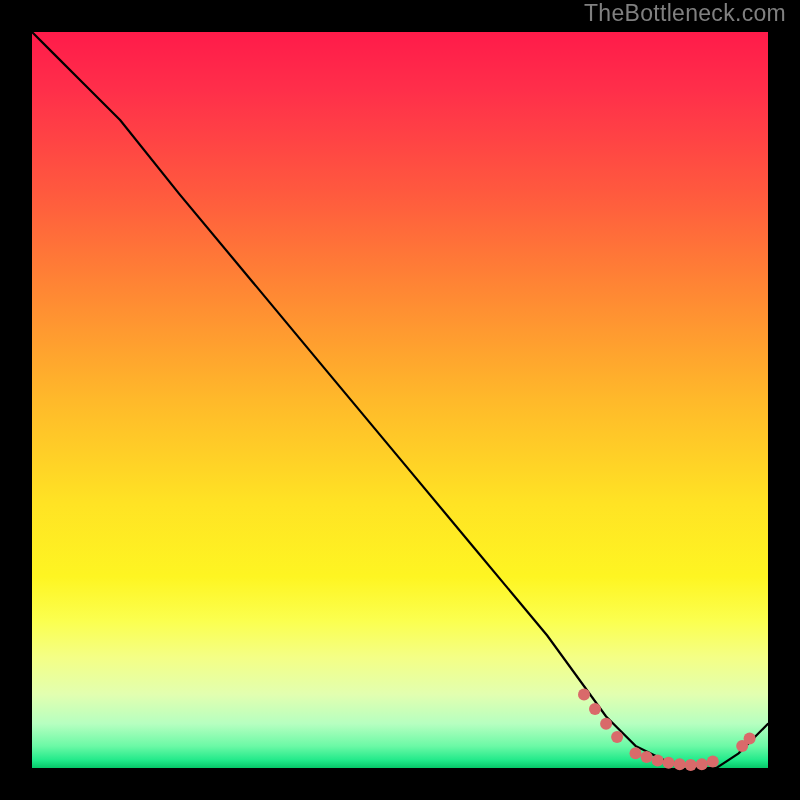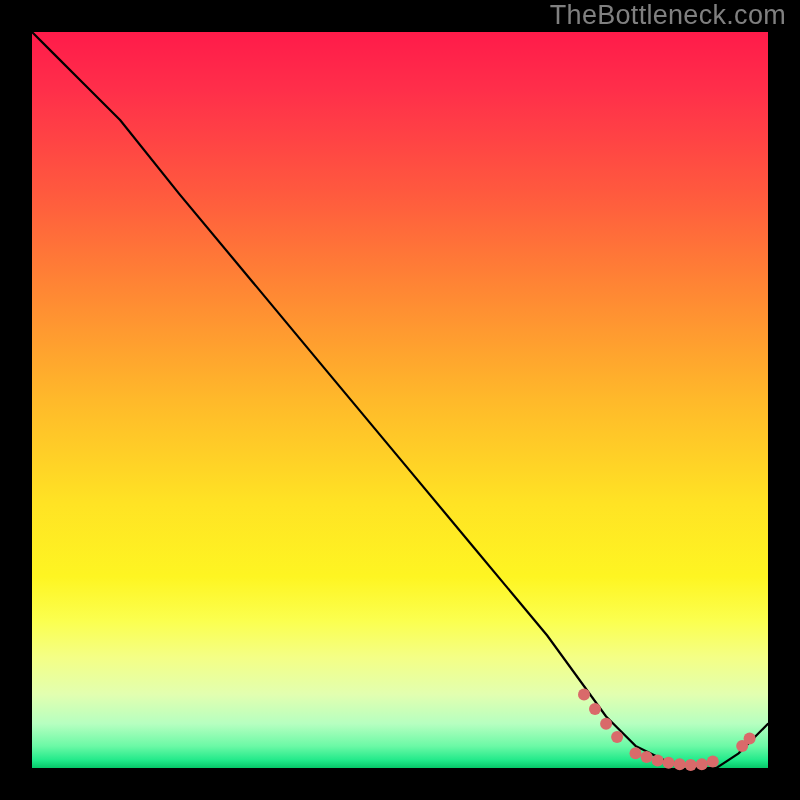--- a/index.html
+++ b/index.html
@@ -15,21 +15,21 @@
     position: relative;
     width: 800px;
     height: 800px;
     background: #000;
   }
   .watermark {
     position: absolute;
     top: 0;
     right: 14px;
     color: #808080;
-    font-size: 27px;
+    font-size: 23px;
     letter-spacing: 0.3px;
     font-weight: 500;
   }
   .plot {
     position: absolute;
     left: 32px;
     top: 32px;
     width: 736px;
     height: 736px;
     background: linear-gradient(

